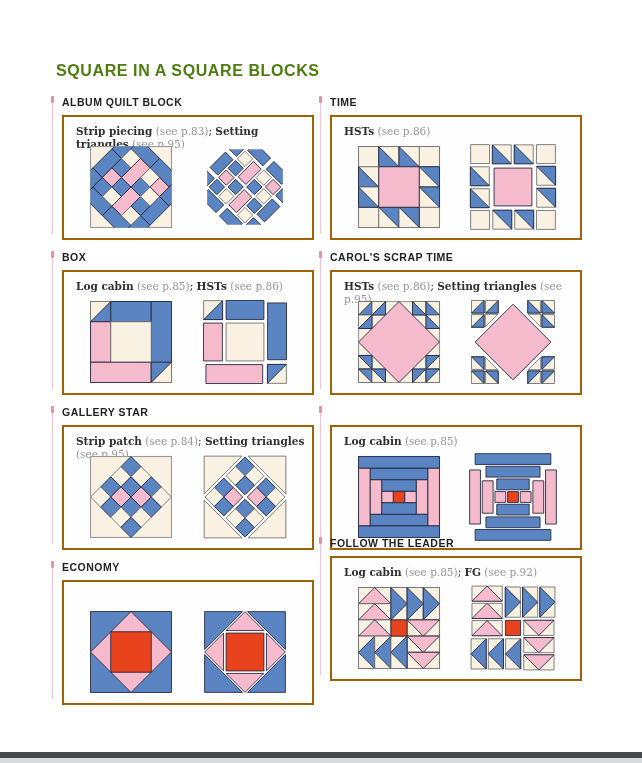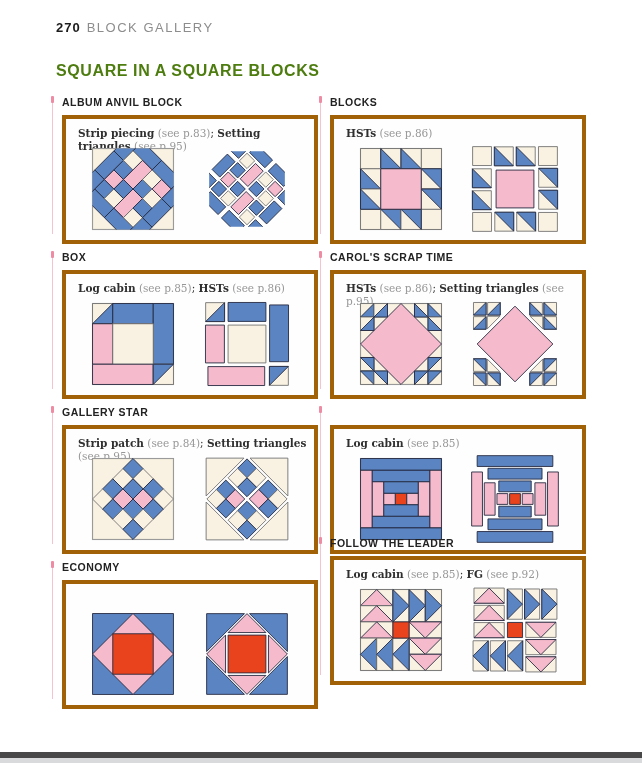--- a/index.html
+++ b/index.html
@@ -7,41 +7,40 @@
         font-family:"Liberation Sans",sans-serif;}
   
   #folio{position:absolute;left:56px;top:20px;font-size:13px;color:#8d8d8d;letter-spacing:1.5px;}
   #folio b{color:#1c1c1c;font-weight:bold;letter-spacing:1px;margin-right:6px;}
   #page-title{position:absolute;left:56px;top:62px;font-size:16px;font-weight:bold;color:#4d7c0f;letter-spacing:.6px;}
   
   .section{position:absolute;width:262px;height:142px;}
   .accent{position:absolute;left:2px;top:7px;bottom:4px;width:1px;background:#f6c2d1;}
   .tick{position:absolute;left:1px;top:0px;width:3px;height:7px;background:#ee8ca4;border-radius:1px;}
   .sec-title{margin-left:12px;font-size:10.5px;font-weight:bold;color:#222;letter-spacing:.5px;line-height:12px;}
-  .sec-box{position:absolute;left:12px;top:19px;width:248px;height:121px;border:4px solid #a16207;background:#fefefe;}
+  .sec-box{position:absolute;left:12px;top:19px;width:248px;height:121px;border:2px solid #a16207;background:#fefefe;}
   .tech{margin:8px 0 0 12px;font-family:"DejaVu Serif","Liberation Serif",serif;font-size:10.5px;color:#3a3a3a;line-height:13px;}
   .tech b{color:#2f2f2f;}
   .tech .ref{color:#979797;}
   .diagrams{position:absolute;left:0;right:0;top:26px;display:flex;justify-content:center;gap:26px;}
   .diagrams svg{display:block;}
   
   #edge-dark{position:absolute;left:0;right:0;top:752px;height:6px;background:#484848;}
   #edge-light{position:absolute;left:0;right:0;top:758px;height:5px;background:#d9dadb;}
 </style>
 </head>
 <body>
 
 <div id="page">
-  <div id="folio"><b>270</b><span>BLOCK GALLERY</span></div>
   <div id="page-title">SQUARE IN A SQUARE BLOCKS</div>
   <div id="sections">
   <div class="section" style="left: 50px; top: 96px;">
     <div class="tick"></div>
     <div class="accent"></div>
-    <div class="sec-title">ALBUM ANVIL BLOCK</div>
+    <div class="sec-title">ALBUM QUILT BLOCK</div>
     <div class="sec-box">
       <div class="tech"><b>Strip piecing</b><span class="ref"> (see p.83)</span>; <b>Setting triangles</b><span class="ref"> (see p.95)</span></div>
       <div class="diagrams">
             <svg viewBox="0 0 100 100" width="88" height="88">
               <rect x="4" y="4" width="92" height="92" fill="#f9f2e2" stroke="#9a9a9a" stroke-width="1.3"></rect>
               <clipPath id="cp0">
                 <rect x="4" y="4" width="92" height="92"></rect>
               </clipPath>
               <g clip-path="url(#cp0)">
                 <path d="M-15.05 50.00 L6.63 28.32 L17.47 39.16 L-4.21 60.84 Z" fill="#5b85c2" stroke="#23283f" stroke-width="1" stroke-linejoin="miter"></path>
@@ -101,21 +100,21 @@
                 <path d="M73.21 50.00 L81.93 41.28 L90.64 50.00 L81.93 58.72 Z" fill="#f5bacb" stroke="#23283f" stroke-width="1" stroke-linejoin="miter"></path>
               </g>
             </svg>
           </div>
     </div>
   </div>
 
   <div class="section" style="left: 318px; top: 96px;">
     <div class="tick"></div>
     <div class="accent"></div>
-    <div class="sec-title">BLOCKS</div>
+    <div class="sec-title">TIME</div>
     <div class="sec-box">
       <div class="tech"><b>HSTs</b><span class="ref"> (see p.86)</span></div>
       <div class="diagrams">
             <svg viewBox="0 0 100 100" width="88" height="88">
               <rect x="4" y="4" width="92" height="92" fill="#f9f2e2" stroke="#9a9a9a" stroke-width="1.3"></rect>
               <path d="M4.00 4.00 L27.00 4.00 L27.00 27.00 L4.00 27.00 Z" fill="#f9f2e2" stroke="#6f6f6f" stroke-width="1" stroke-linejoin="miter"></path>
               <path d="M73.00 4.00 L96.00 4.00 L96.00 27.00 L73.00 27.00 Z" fill="#f9f2e2" stroke="#6f6f6f" stroke-width="1" stroke-linejoin="miter"></path>
               <path d="M4.00 73.00 L27.00 73.00 L27.00 96.00 L4.00 96.00 Z" fill="#f9f2e2" stroke="#6f6f6f" stroke-width="1" stroke-linejoin="miter"></path>
               <path d="M73.00 73.00 L96.00 73.00 L96.00 96.00 L73.00 96.00 Z" fill="#f9f2e2" stroke="#6f6f6f" stroke-width="1" stroke-linejoin="miter"></path>
               <path d="M27.00 4.00 L50.00 4.00 L50.00 27.00 L27.00 27.00 Z" fill="#f9f2e2" stroke="#6f6f6f" stroke-width="1" stroke-linejoin="miter"></path>

